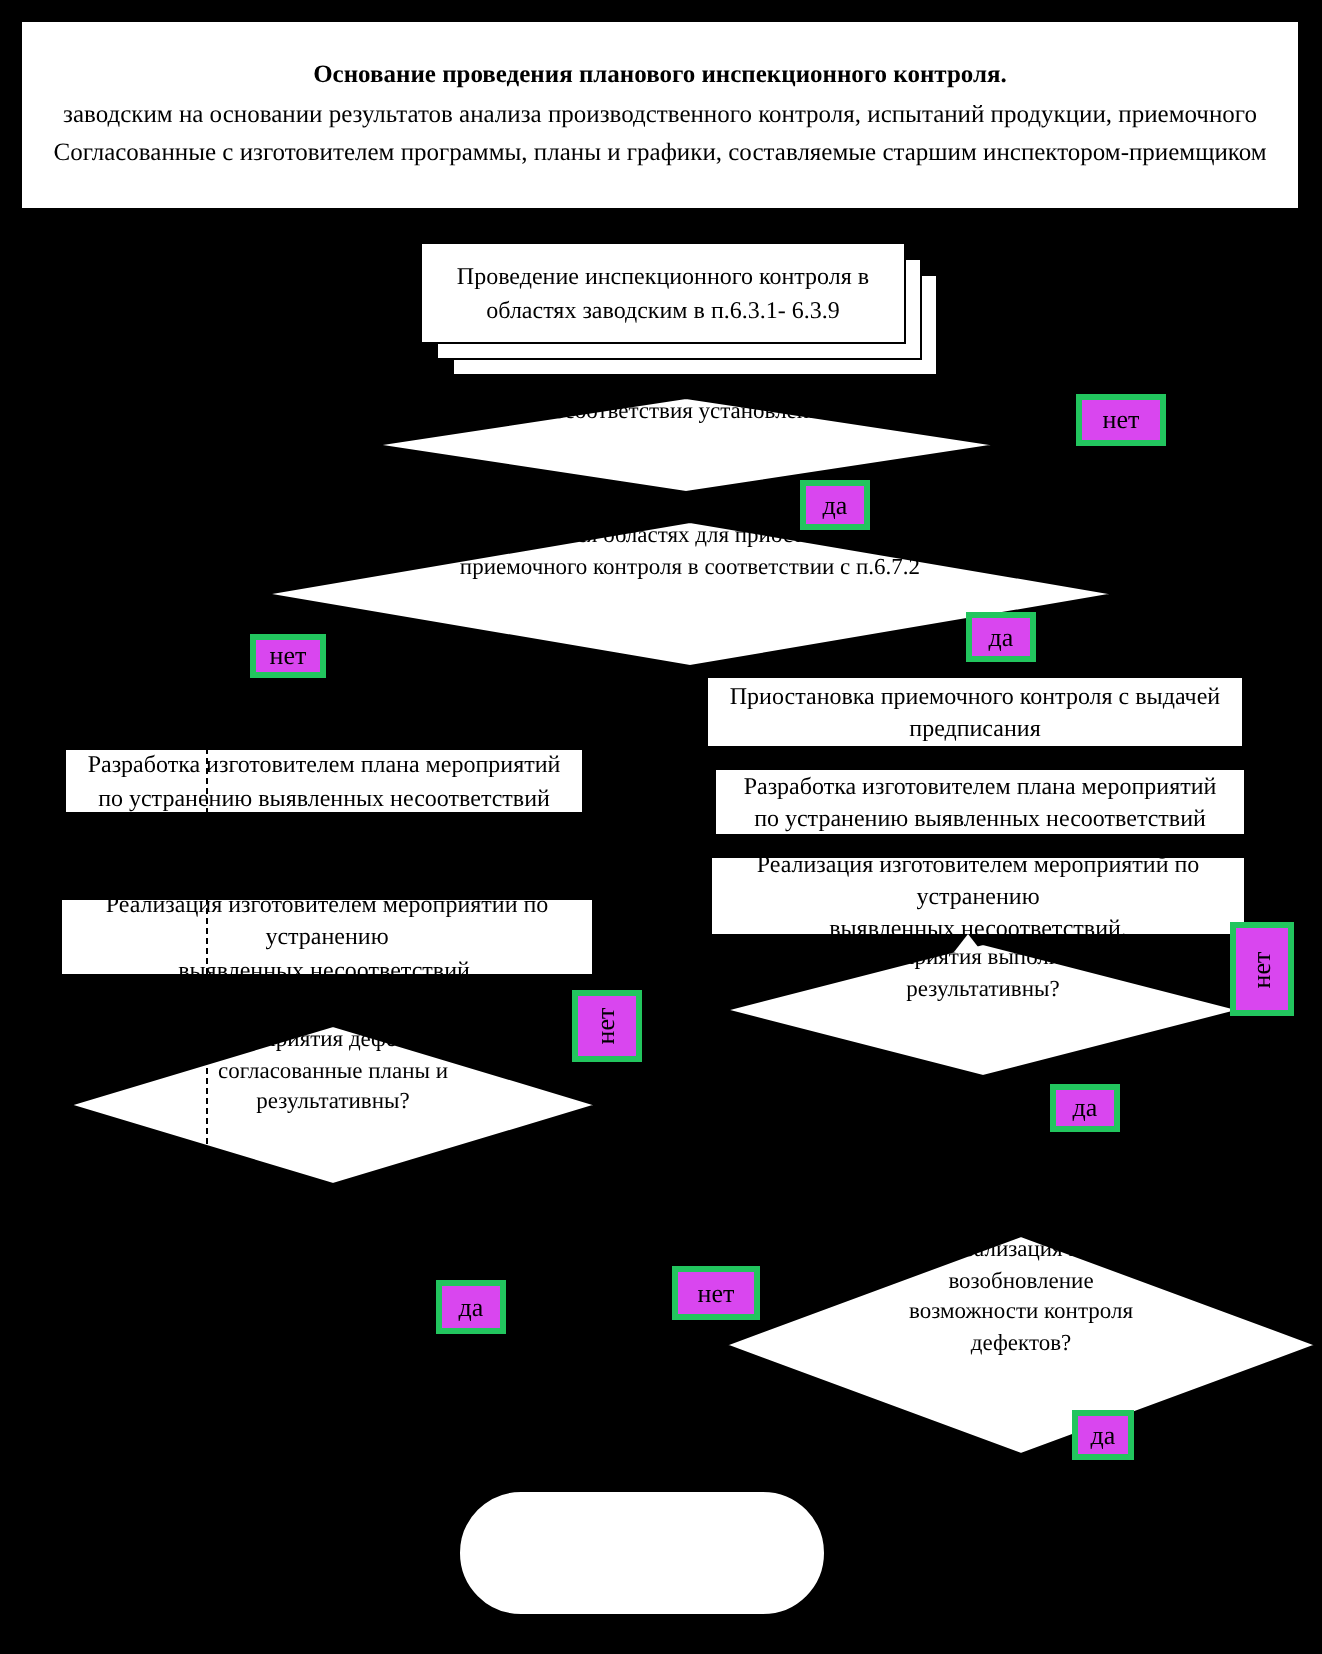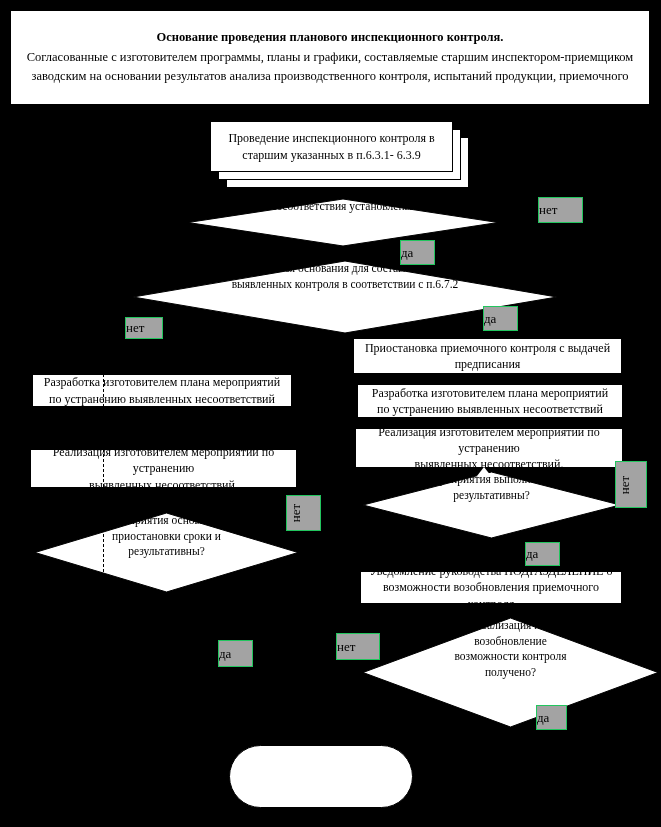--- a/index.html
+++ b/index.html
@@ -16,22 +16,22 @@
   .banner  { font-size:12.5px; line-height:1.55; padding:4px 8px; }
   .banner .ttl { font-weight:bold; }
   .diamond { position:absolute; }
   .diamond svg { position:absolute; left:0; top:0; display:block; }
   .diamond .dtxt {
     position:absolute; left:0; top:0; right:0; bottom:0;
     display:flex; flex-direction:column; align-items:center; 
     text-align:center; font-size:11.5px; line-height:1.35;
   }
   .tag {
-    position:absolute; background:#a3a3a3; border:1px solid #22c55e; box-sizing:border-box;
-    display:flex; align-items:center; justify-content:flex-start;
+    position:absolute; background:#d946ef; border:3px solid #22c55e; box-sizing:border-box;
+    display:flex; align-items:center; justify-content:center;
     font-size:13px; z-index:30;
   }
   .tag.rot span { display:block; transform:rotate(-90deg); }
   .sheet { position:absolute; background:#ffffff; border:1px solid #000000; box-sizing:border-box; }
   .dashline {
     position:absolute; left:103px; top:374px; height:218px; width:0;
     border-left:1px dashed #000000; z-index:40;
   }
   .arrow-up {
     position:absolute; left:477px; top:467px; width:0; height:0; z-index:20;
@@ -43,29 +43,29 @@
     background:#ffffff; border:1px solid #000000; border-radius:32px; box-sizing:border-box;
   }
 </style>
 </head>
 <body>
 
 <div class="stage">
 
   <div class="shape banner" style="left:10px; top:10px; width:640px; height:95px;">
     <div class="ttl">Основание проведения планового инспекционного контроля.</div>
+    <div>заводским на основании результатов анализа производственного контроля, испытаний продукции, приемочного</div>
     <div>Согласованные с изготовителем программы, планы и графики, составляемые старшим инспектором-приемщиком</div>
-    <div>заводским на основании результатов анализа производственного контроля, испытаний продукции, приемочного</div>
   </div>
 
   <div class="sheet" style="left:226px; top:137px; width:243px; height:51px;"></div>
   <div class="sheet" style="left:218px; top:129px; width:243px; height:51px;"></div>
   <div class="shape procbox" style="left:210px; top:121px; width:243px; height:51px; z-index:5;">
     <div>Проведение инспекционного контроля в</div>
-    <div>старшим указанных в п.6.3.1- 6.3.9</div>
+    <div>областях заводским в п.6.3.1- 6.3.9</div>
   </div>
 
   <div class="diamond" style="left:188px; top:199px; width:310px; height:47px;">
     <svg width="310" height="47">
       <polygon points="155,0 310,23.5 155,47 0,23.5" fill="#ffffff" stroke="#000000" stroke-width="1"></polygon>
     </svg>
     <div class="dtxt">
       <div>Несоответствия установлены?</div>
     </div>
   </div>
@@ -74,22 +74,22 @@
   </div>
   <div class="tag" style="left:400px; top:240px; width:35px; height:25px;">
     <span>да</span>
   </div>
 
   <div class="diamond" style="left:133px; top:261px; width:424px; height:72px;">
     <svg width="424" height="72">
       <polygon points="212,0 424,36 212,72 0,36" fill="#ffffff" stroke="#000000" stroke-width="1"></polygon>
     </svg>
     <div class="dtxt">
-      <div>Имеются основания для составляемые</div>
-      <div>выявленных контроля в соответствии с п.6.7.2</div>
+      <div>Имеются областях для приостановки</div>
+      <div>приемочного контроля в соответствии с п.6.7.2</div>
     </div>
   </div>
   <div class="tag" style="left:483px; top:306px; width:35px; height:25px;">
     <span>да</span>
   </div>
   <div class="tag" style="left:125px; top:317px; width:38px; height:22px;">
     <span>нет</span>
   </div>
 
   <div class="shape procbox" style="left:353px; top:338px; width:269px; height:36px;text-align:right;">
@@ -133,45 +133,41 @@
   </div>
   <div class="tag" style="left:525px; top:542px; width:35px; height:24px;">
     <span>да</span>
   </div>
 
   <div class="diamond" style="left:35px; top:513px; width:263px; height:79px;">
     <svg width="263" height="79">
       <polygon points="131.5,0 263,39.5 131.5,79 0,39.5" fill="#ffffff" stroke="#000000" stroke-width="1"></polygon>
     </svg>
     <div class="dtxt">
-      <div>Мероприятия основания в</div>
-      <div>приостановки сроки и</div>
+      <div>Мероприятия дефектов в</div>
+      <div>согласованные планы и</div>
       <div>результативны?</div>
     </div>
   </div>
   <div class="tag rot" style="left:286px; top:495px; width:35px; height:36px;">
     <span>нет</span>
   </div>
 
   <div class="dashline"></div>
 
-  <div class="shape procbox" style="left:360px; top:571px; width:262px; height:33px;">
-    <div>Уведомление руководства ПОДРАЗДЕЛЕНИЕ о</div>
-    <div>возможности возобновления приемочного контроля</div>
-  </div>
 
   <div class="diamond" style="left:363px; top:618px; width:295px; height:109px;">
     <svg width="295" height="109">
       <polygon points="147.5,0 295,54.5 147.5,109 0,54.5" fill="#ffffff" stroke="#000000" stroke-width="1"></polygon>
     </svg>
     <div class="dtxt">
       <div>Реализация на</div>
       <div>возобновление</div>
       <div>возможности контроля</div>
-      <div>получено?</div>
+      <div>дефектов?</div>
     </div>
   </div>
   <div class="tag" style="left:336px; top:633px; width:44px; height:27px;">
     <span>нет</span>
   </div>
   <div class="tag" style="left:536px; top:705px; width:31px; height:25px;">
     <span>да</span>
   </div>
   <div class="tag" style="left:218px; top:640px; width:35px; height:27px;">
     <span>да</span>

